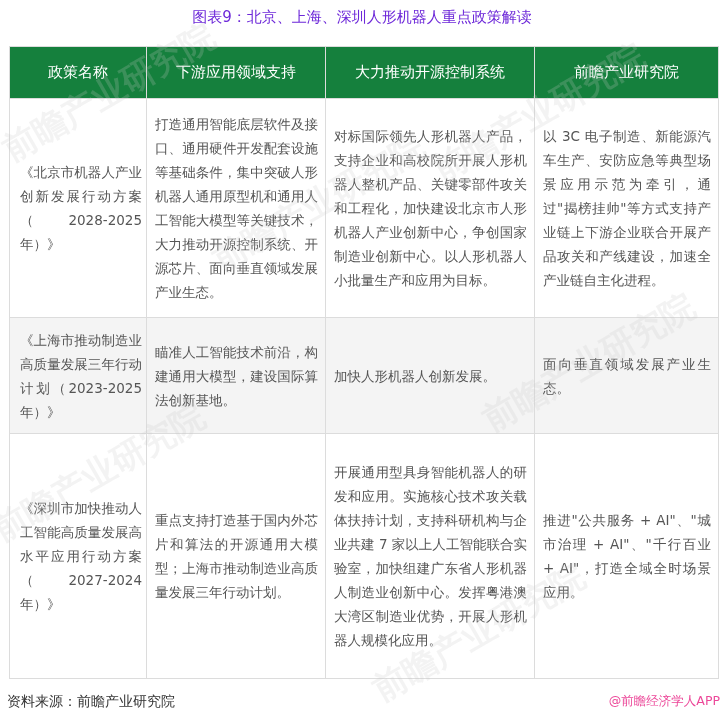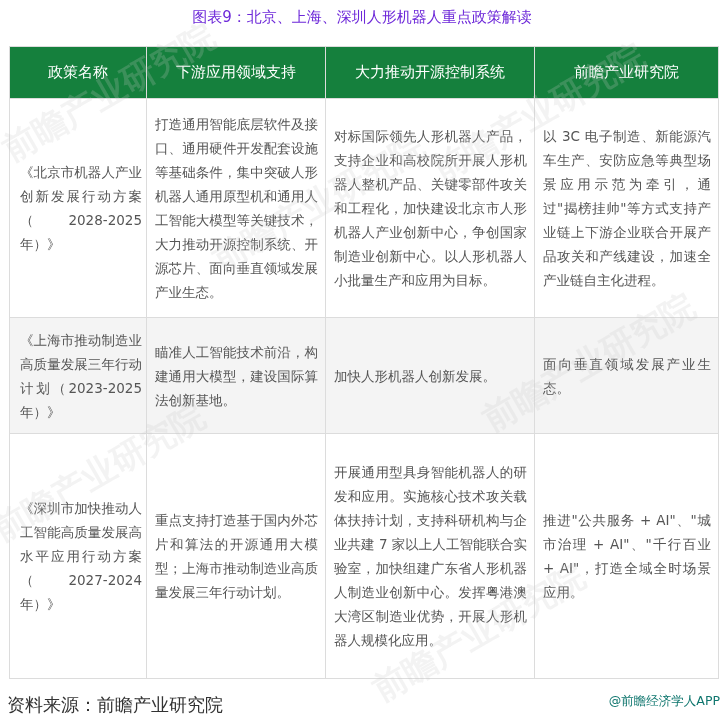--- a/index.html
+++ b/index.html
@@ -23,24 +23,24 @@
       border: 1px solid #dcdcdc; padding: 0 4px;
     }
     table.policy td {
       border: 1px solid #dcdcdc; font-size: 13.5px; line-height: 24px;
       vertical-align: middle; padding: 6px 7px 6px 8px; color: #555555;
       word-break: break-all; text-align: justify;
     }
     table.policy tr.shade td { background: #f4f4f4; }
     table.policy td.name { padding-left: 10px; padding-right: 4px; }
     .footer-left {
-      position: absolute; left: 7px; top: 693px; font-size: 18px; color: #333333;
+      position: absolute; left: 7px; top: 693px; font-size: 14px; color: #333333;
     }
     .footer-right {
-      position: absolute; right: 4px; top: 693px; font-size: 12.5px; color: #0f766e;
+      position: absolute; right: 4px; top: 693px; font-size: 12.5px; color: #ec4899;
     }
     .watermark {
       position: absolute; color: rgba(200,200,200,0.22); font-size: 34px;
       font-weight: bold; transform: rotate(-30deg); pointer-events: none;
       white-space: nowrap;
     }
   </style>
 </head>
 <body>
 

